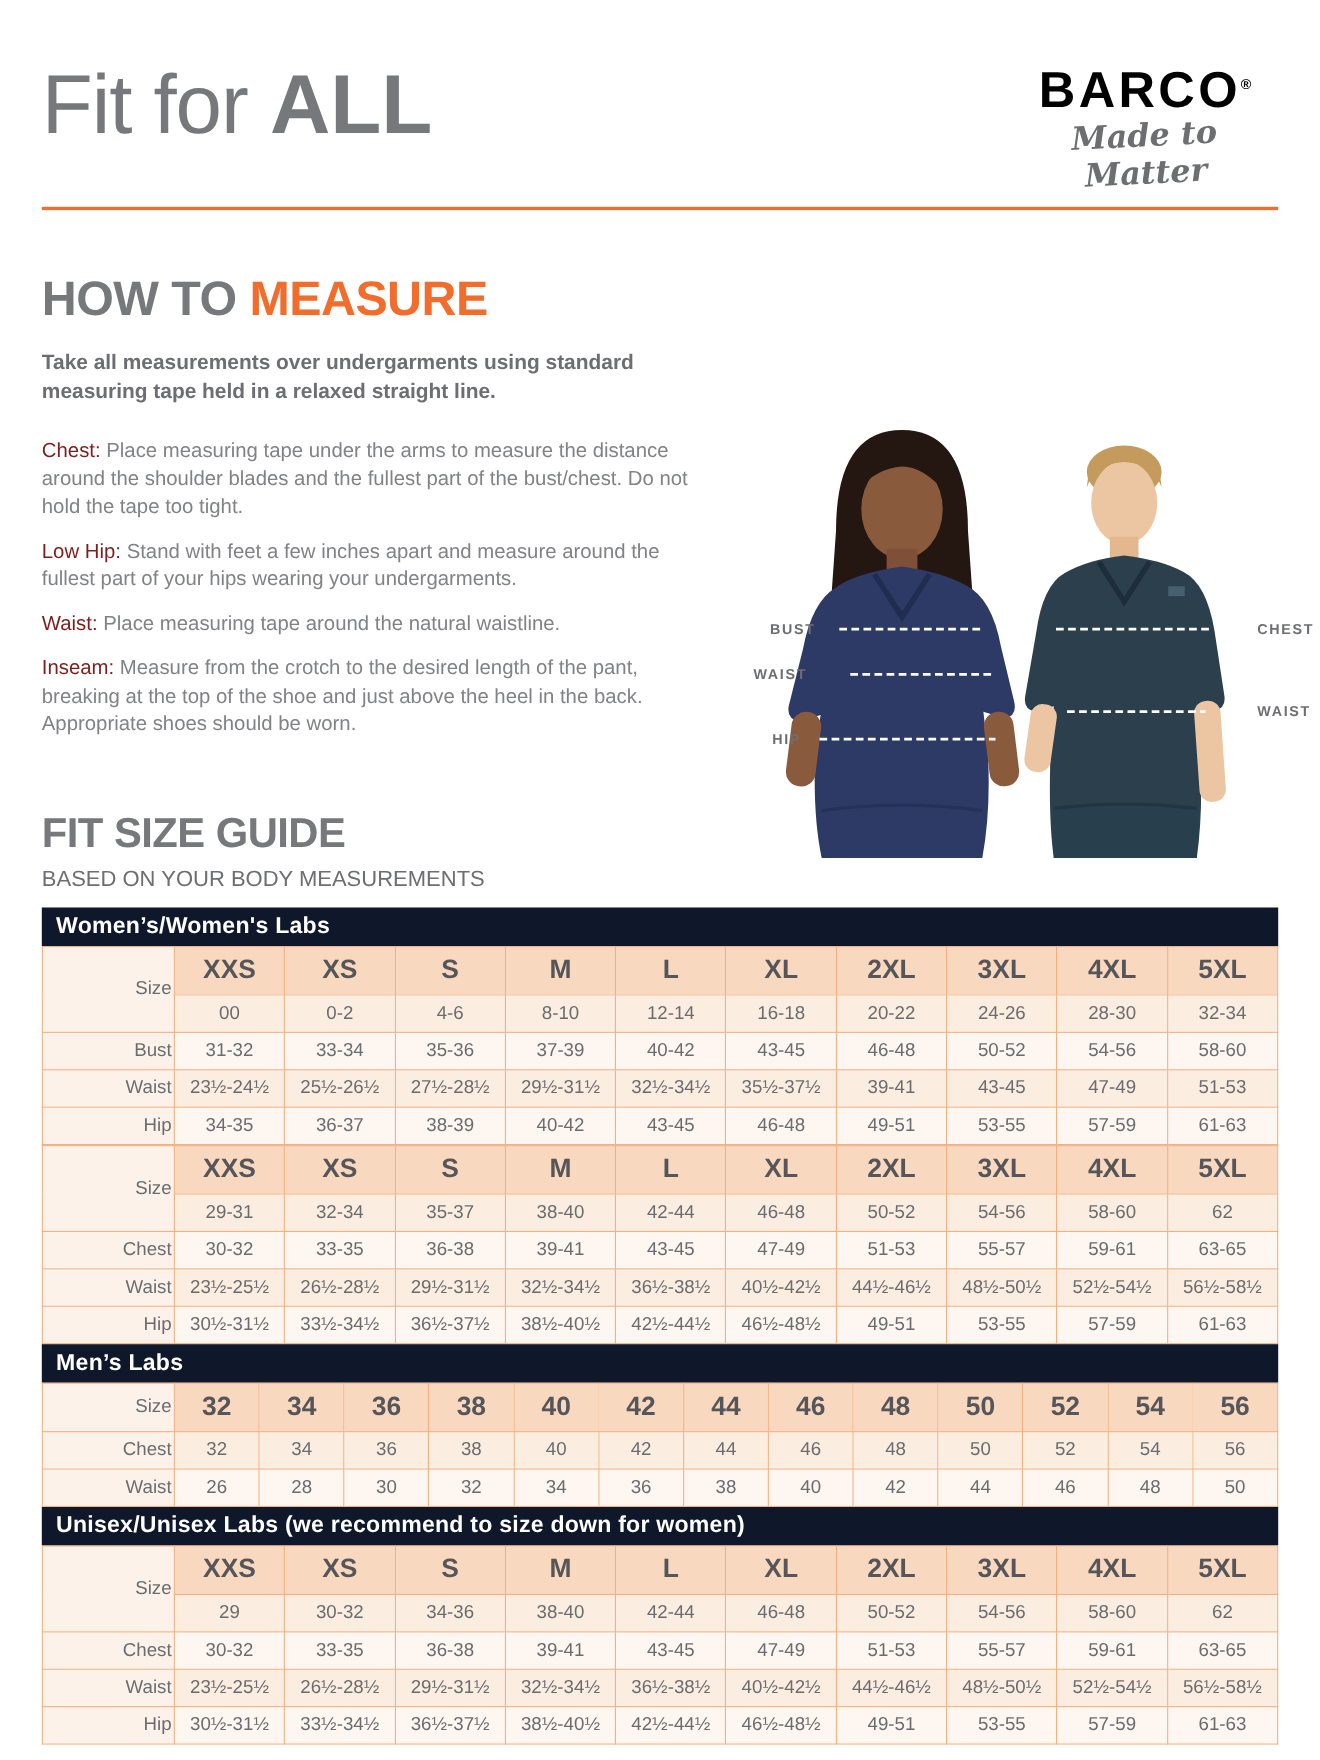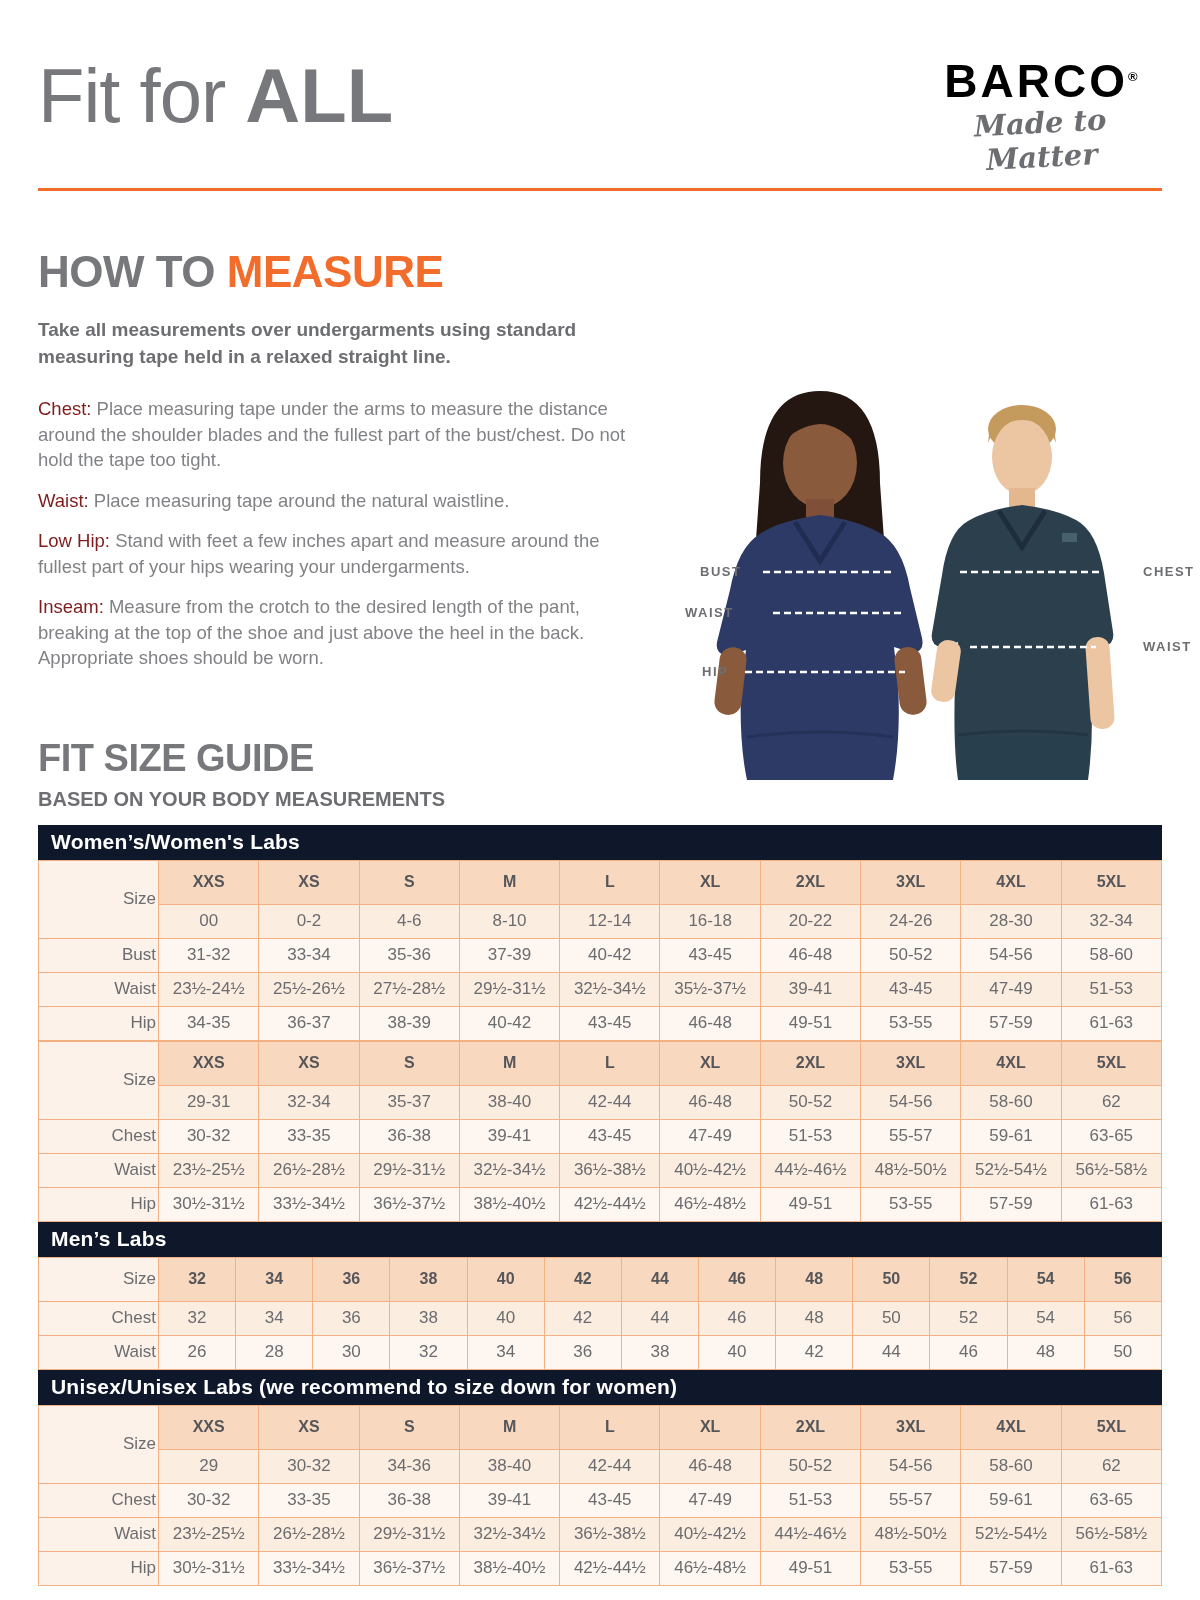--- a/index.html
+++ b/index.html
@@ -25,28 +25,28 @@
   .m-item{font-size:18.5px;color:#808285;width:605px;line-height:1.38;margin:15px 0;}
   .m-label{color:#7f1d1d;font-weight:400;}
 
   
   .models{position:absolute;left:660px;top:383px;width:540px;height:397px;}
   .models svg{display:block;}
   .meas-label{position:absolute;font-size:13px;font-weight:700;color:#6d6e71;letter-spacing:1.5px;}
 
   
   .guide-head{font-size:38px;font-weight:800;color:#77787b;margin:66px 0 8px;letter-spacing:-.5px;}
-  .guide-sub{font-size:20px;font-weight:700;color:#6d6e71;margin:0 0 14px;}
+  .guide-sub{font-size:20px;font-weight:400;color:#6d6e71;margin:0 0 14px;}
 
   .band{background:#0f172a;color:#fff;font-weight:700;font-size:21px;padding:5px 13px 6px;letter-spacing:.2px;}
   table.size-table{width:100%;border-collapse:collapse;table-layout:fixed;}
   table.size-table td{border:1px solid #f3b183;text-align:center;font-size:17px;color:#6b6c6f;
        height:31px;padding:1px 2px;overflow:hidden;white-space:nowrap;}
   table.size-table td.lbl{text-align:right;padding-left:10px;width:107px;background:#fdf2e9;}
-  tr.sizes td{background:#f9d8c0;font-weight:700;color:#55565a;font-size:16px;height:41px;}
+  tr.sizes td{background:#f9d8c0;font-weight:700;color:#55565a;font-size:24px;height:41px;}
   tr.sizes td.lbl{background:#fdf2e9;font-weight:400;color:#6b6c6f;font-size:17px;}
   tr.r-dark td{background:#fcede1;}
   tr.r-light td{background:#fef6f0;}
   tr.r-dark td.lbl,tr.r-light td.lbl{background:#fdf2e9;}
 </style>
 </head>
 <body>
 
 <div class="page">
   <div class="content">
@@ -56,22 +56,22 @@
       <div class="brand">
         <div class="brand-name"><span>BARCO</span><span class="brand-reg">®</span></div>
         <div class="brand-tagline">Made to Matter</div>
       </div>
     </div>
     <div class="rule"></div>
 
     <h2 class="measure-head"><span>HOW TO </span><span class="orange">MEASURE</span></h2>
     <p class="measure-intro">Take all measurements over undergarments using standard measuring tape held in a relaxed straight line.</p>
     <p class="m-item"><span class="m-label">Chest:</span> <span>Place measuring tape under the arms to measure the distance around the shoulder blades and the fullest part of the bust/chest. Do not hold the tape too tight.</span></p>
+    <p class="m-item"><span class="m-label">Low Hip:</span> <span>Stand with feet a few inches apart and measure around the fullest part of your hips wearing your undergarments.</span></p>
     <p class="m-item"><span class="m-label">Waist:</span> <span>Place measuring tape around the natural waistline.</span></p>
-    <p class="m-item"><span class="m-label">Low Hip:</span> <span>Stand with feet a few inches apart and measure around the fullest part of your hips wearing your undergarments.</span></p>
     <p class="m-item"><span class="m-label">Inseam:</span> <span>Measure from the crotch to the desired length of the pant, breaking at the top of the shoe and just above the heel in the back. Appropriate shoes should be worn.</span></p>
 
     <h2 class="guide-head">FIT SIZE GUIDE</h2>
     <div class="guide-sub">BASED ON YOUR BODY MEASUREMENTS</div>
 
     <div id="tables-root">
         <div>
           <div class="band">Women’s/Women's Labs</div>
           <table class="size-table">
             <tbody>

